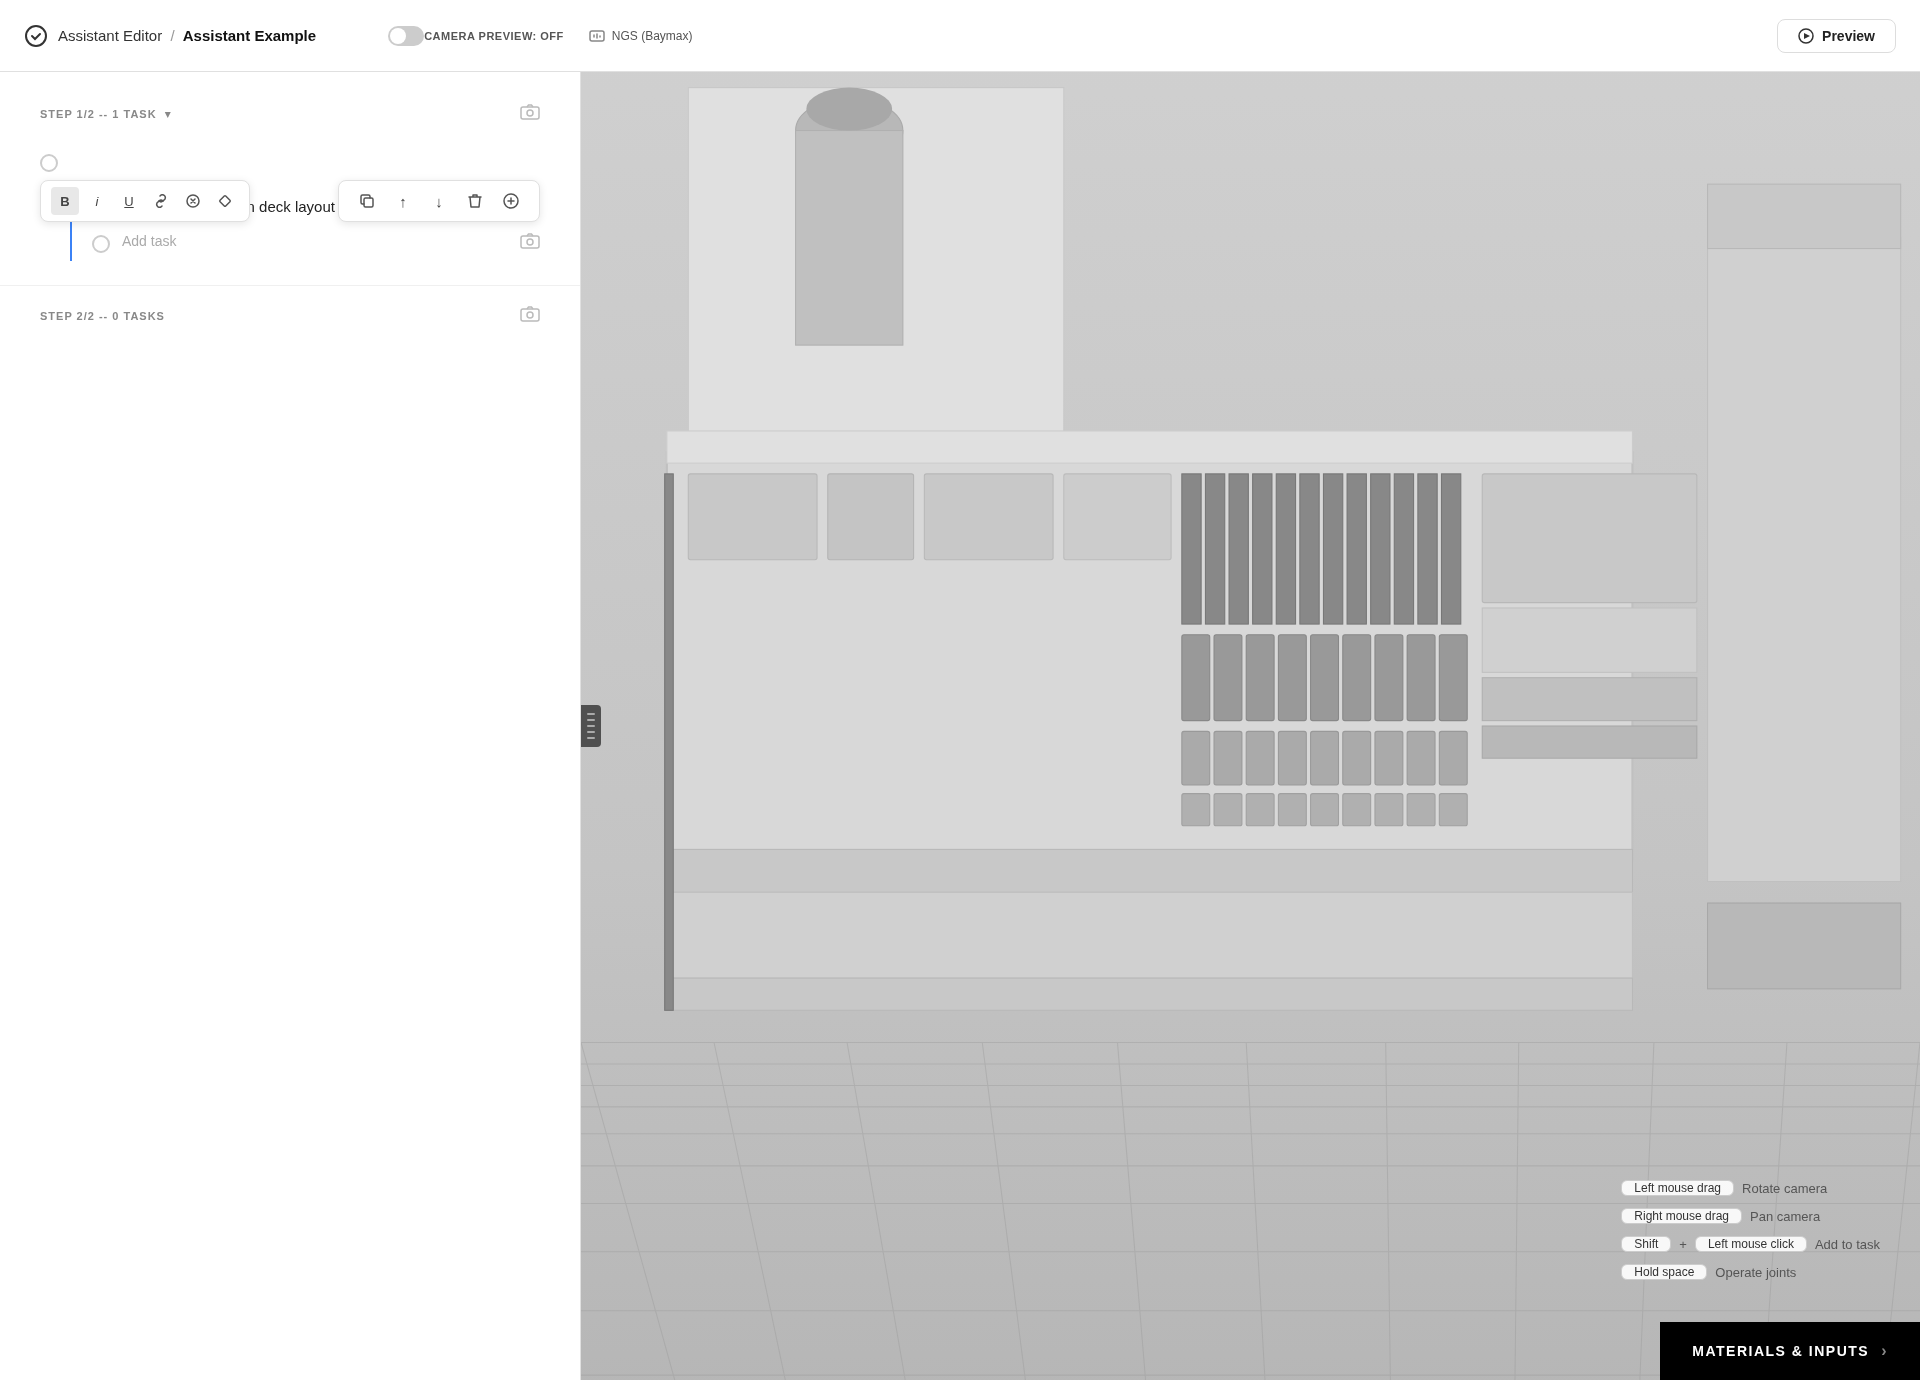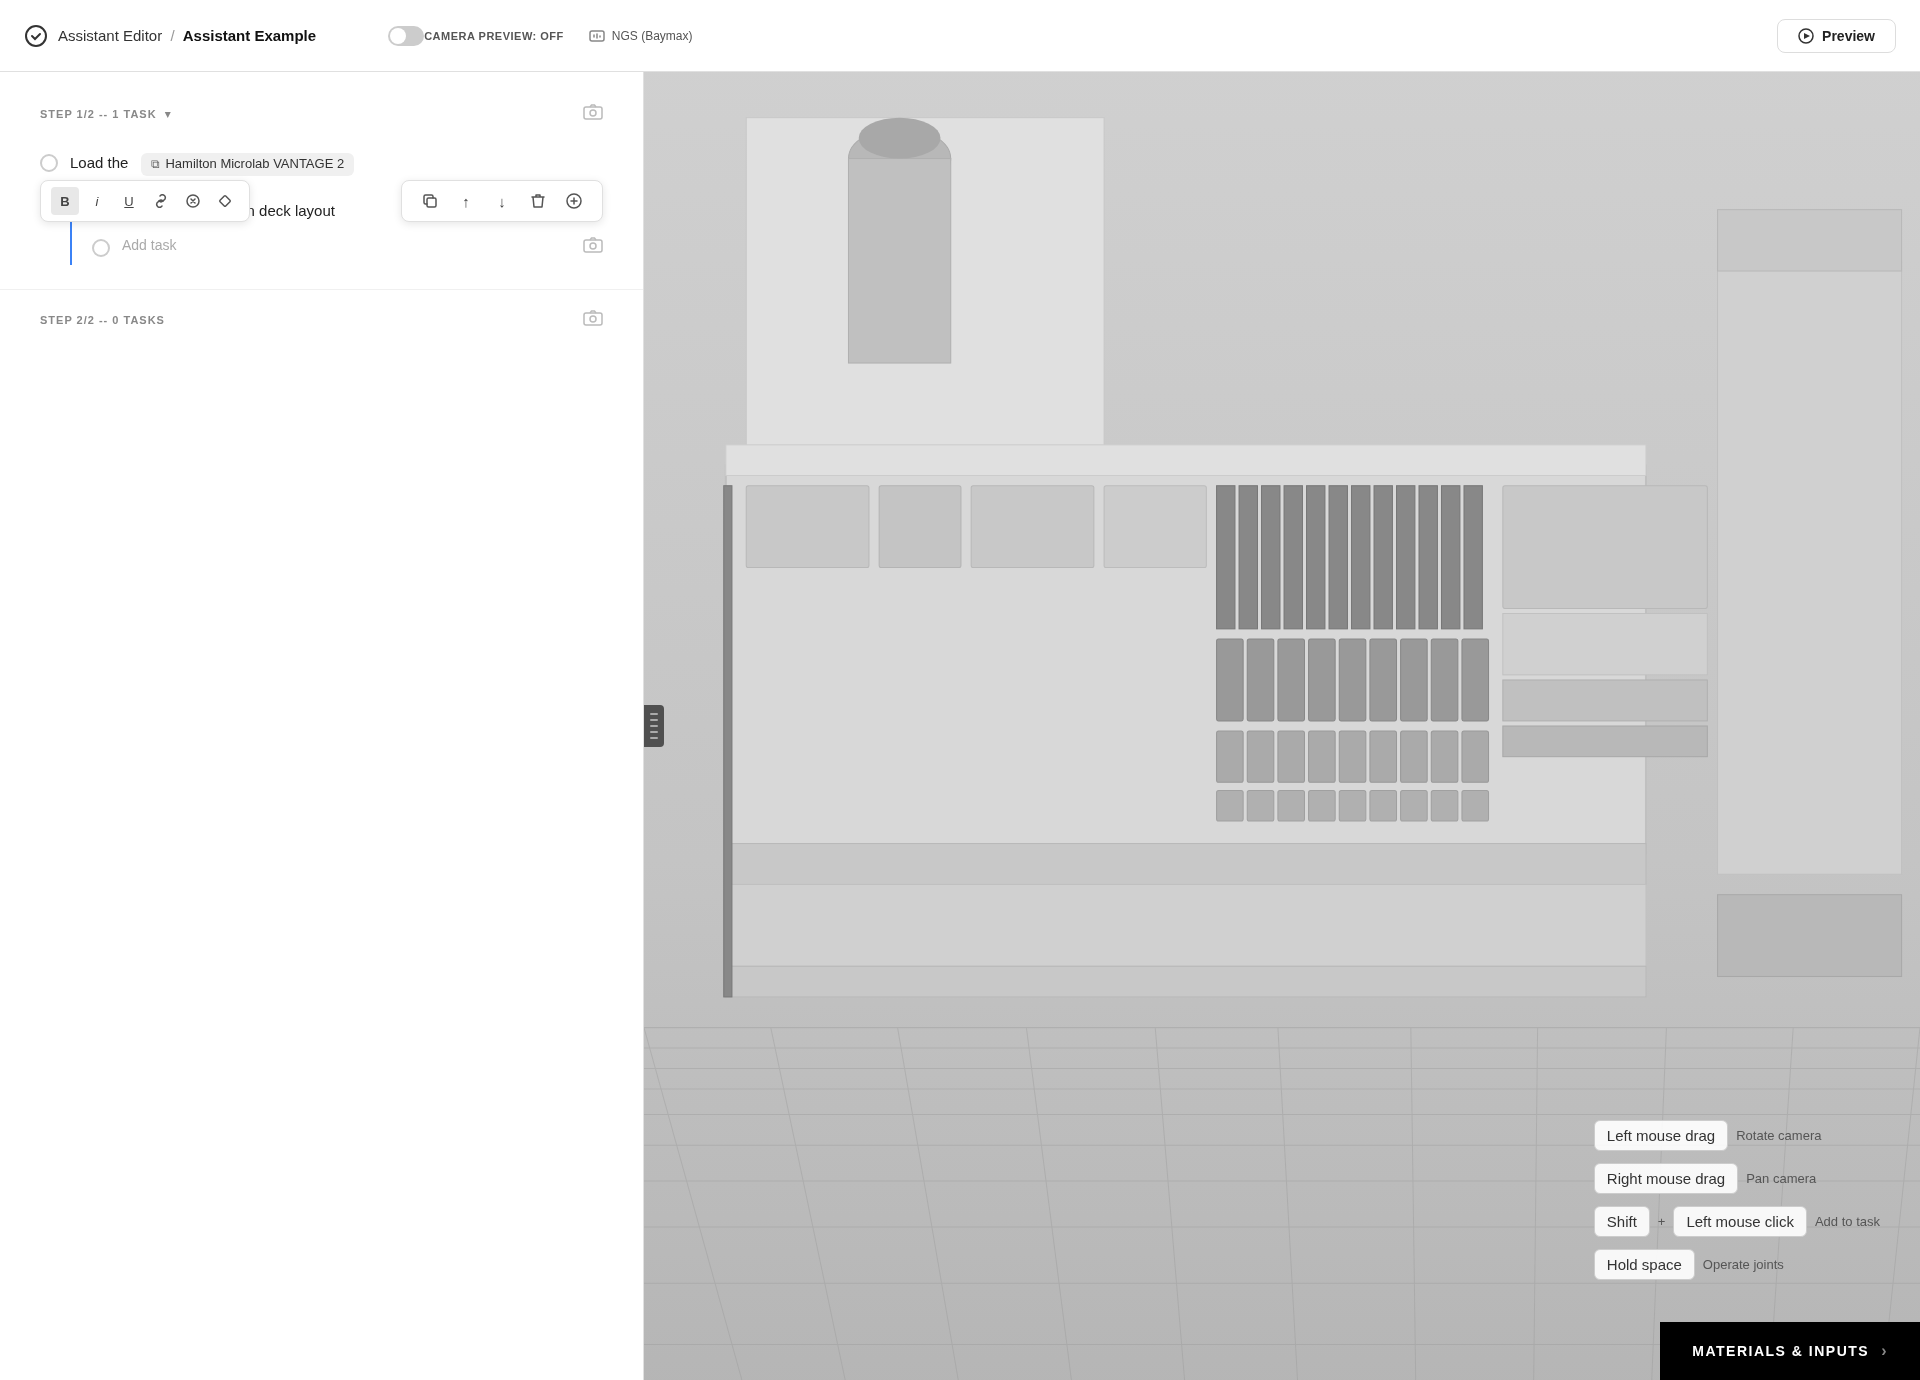--- a/index.html
+++ b/index.html
@@ -111,21 +111,21 @@
 
     
     .main-content {
       display: flex;
       flex: 1;
       overflow: hidden;
     }
 
     
     .left-panel {
-      width: 644px;
+      width: 581px;
       background: #ffffff;
       border-right: 1px solid #e0e0e0;
       overflow-y: auto;
       flex-shrink: 0;
       position: relative;
     }
 
     
     .step-section {
       padding: 32px 40px 24px 40px;
@@ -347,22 +347,22 @@
     }
     .hint-row {
       display: flex;
       align-items: center;
       gap: 8px;
     }
     .hint-key {
       background: rgba(255,255,255,0.9);
       border: 1px solid #ccc;
       border-radius: 6px;
-      padding: 6px 12px;
-      font-size: 15px;
+      padding: 0 12px;
+      font-size: 12px;
       font-weight: 500;
       color: #333;
       white-space: nowrap;
     }
     .hint-plus {
       font-size: 13px;
       color: #555;
       font-weight: 500;
     }
     .hint-description {
@@ -474,28 +474,20 @@
           <svg width="20" height="16" viewBox="0 0 20 16" fill="none">
             <rect x="1" y="3" width="18" height="12" rx="2" stroke="#bbb" stroke-width="1.5"></rect>
             <circle cx="10" cy="9" r="3" stroke="#bbb" stroke-width="1.5"></circle>
             <path d="M7 3l1.5-2h3L13 3" stroke="#bbb" stroke-width="1.5"></path>
           </svg>
         </button>
       </div>
 
       <div class="task-item">
         <div class="task-radio"></div>
-        <div class="task-text">
-          <span>Load the</span>
-          <span>&nbsp;</span>
-          <span class="task-chip">
-            <span class="task-chip-icon">⧉</span>
-            <span>Hamilton Microlab VANTAGE 2</span>
-          </span>
-        </div>
 
         <div class="format-toolbar">
           <button class="format-btn active" title="Bold">
               <strong>B</strong>
             </button>
           <button class="format-btn" title="Italic">
               <em>i</em>
             </button>
           <button class="format-btn" title="Underline">
               <u>U</u>

